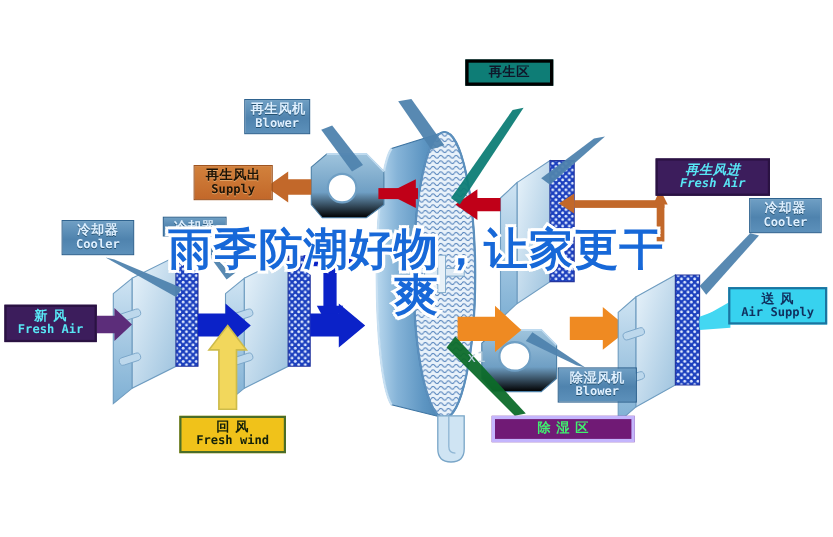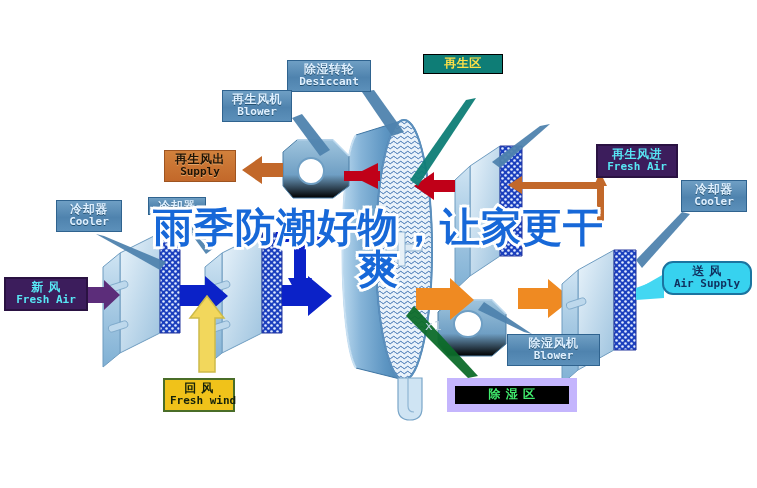--- a/index.html
+++ b/index.html
@@ -56,27 +56,27 @@
   }
   
   .style-purple {
     background: #3c1d5c;
     border: 2px solid #2a1242;
     color: #58e7f5;
   }
   
   .style-teal {
     background: #0e7d76;
-    border: 1px solid #000000;
-    color: #fde047;
+    border: 3px solid #000000;
+    color: #0f172a;
   }
   
   .style-green {
-    background: #000000;
-    border: 8px solid #c4b5fd;
+    background: #701a75;
+    border: 3px solid #c4b5fd;
     color: #41ef6f;
   }
   
   .style-cyan {
     background: #37d2ef;
     border: 2px solid #1b74a0;
     color: #10305e;
     text-shadow: none;
   }
   
@@ -316,75 +316,71 @@
       <polygon points="96,234 104,236 166,262 160,270" fill="#4f83ae" opacity="0.95"></polygon>
 
       <polygon points="178,216 186,218 214,248 206,254" fill="#4f83ae" opacity="0.95"></polygon>
 
       <polygon points="524,332 532,334 484,302 478,310" fill="#4f83ae" opacity="0.95"></polygon>
 
       <polygon points="468,378 478,376 414,306 406,316" fill="#0d6b2a" opacity="0.95"></polygon>
     </g>
   </svg>
 
-  <div class="label-box style-steel" style="left:287px;top:60px;width:84px;">
-    <span class="cn">除湿转轮</span>
-    <span class="en">Desiccant</span>
-  </div>
-
-  <div class="label-box style-steel" style="left:222px;top:90px;width:70px;">
+
+  <div class="label-box style-steel" style="left:222px;top:90px;width:60px;">
     <span class="cn">再生风机</span>
     <span class="en">Blower</span>
   </div>
 
-  <div class="label-box style-rust" style="left:164px;top:150px;width:72px;">
+  <div class="label-box style-rust" style="left:176px;top:150px;width:72px;">
     <span class="cn">再生风出</span>
     <span class="en">Supply</span>
   </div>
 
   <div class="label-box style-steel" style="left:56px;top:200px;width:66px;">
     <span class="cn">冷却器</span>
     <span class="en">Cooler</span>
   </div>
 
   <div class="label-box style-steel" style="left:148px;top:197px;width:58px;padding-bottom:1px;">
     <span class="cn">冷却器</span>
   </div>
 
   <div class="label-box style-purple" style="left:4px;top:277px;width:84px;">
     <span class="cn">新    风</span>
     <span class="en">Fresh Air</span>
   </div>
 
-  <div class="label-box style-yellow" style="left:163px;top:378px;width:72px;">
+  <div class="label-box style-yellow" style="left:163px;top:378px;width:97px;">
     <span class="cn">回    风</span>
     <span class="en">Fresh wind</span>
   </div>
 
   <div class="label-box style-teal" style="left:423px;top:54px;width:80px;">
     <span class="cn">再生区</span>
   </div>
 
 
-  <div class="label-box style-purple" style="left:596px;top:144px;width:82px;">
+  <div class="label-box style-purple" style="left:596px;top:144px;width:104px;font-style:italic;">
     <span class="cn">再生风进</span>
     <span class="en">Fresh Air</span>
   </div>
 
   <div class="label-box style-steel" style="left:681px;top:180px;width:66px;">
     <span class="cn">冷却器</span>
     <span class="en">Cooler</span>
   </div>
 
-  <div class="label-box style-cyan" style="left:662px;top:261px;width:90px;border-radius:11px;">
+  <div class="label-box style-cyan" style="left:662px;top:261px;width:90px;">
     <span class="cn">送    风</span>
     <span class="en">Air Supply</span>
   </div>
 
-  <div class="label-box style-steel" style="left:507px;top:334px;width:93px;">
+  <div class="label-box style-steel" style="left:507px;top:334px;width:72px;">
     <span class="cn">除湿风机</span>
     <span class="en">Blower</span>
   </div>
 
   <div class="label-box style-green" style="left:447px;top:378px;width:130px;">
     <span class="cn">除  湿  区</span>
   </div>
 
   <div id="watermark">x1</div>
 

